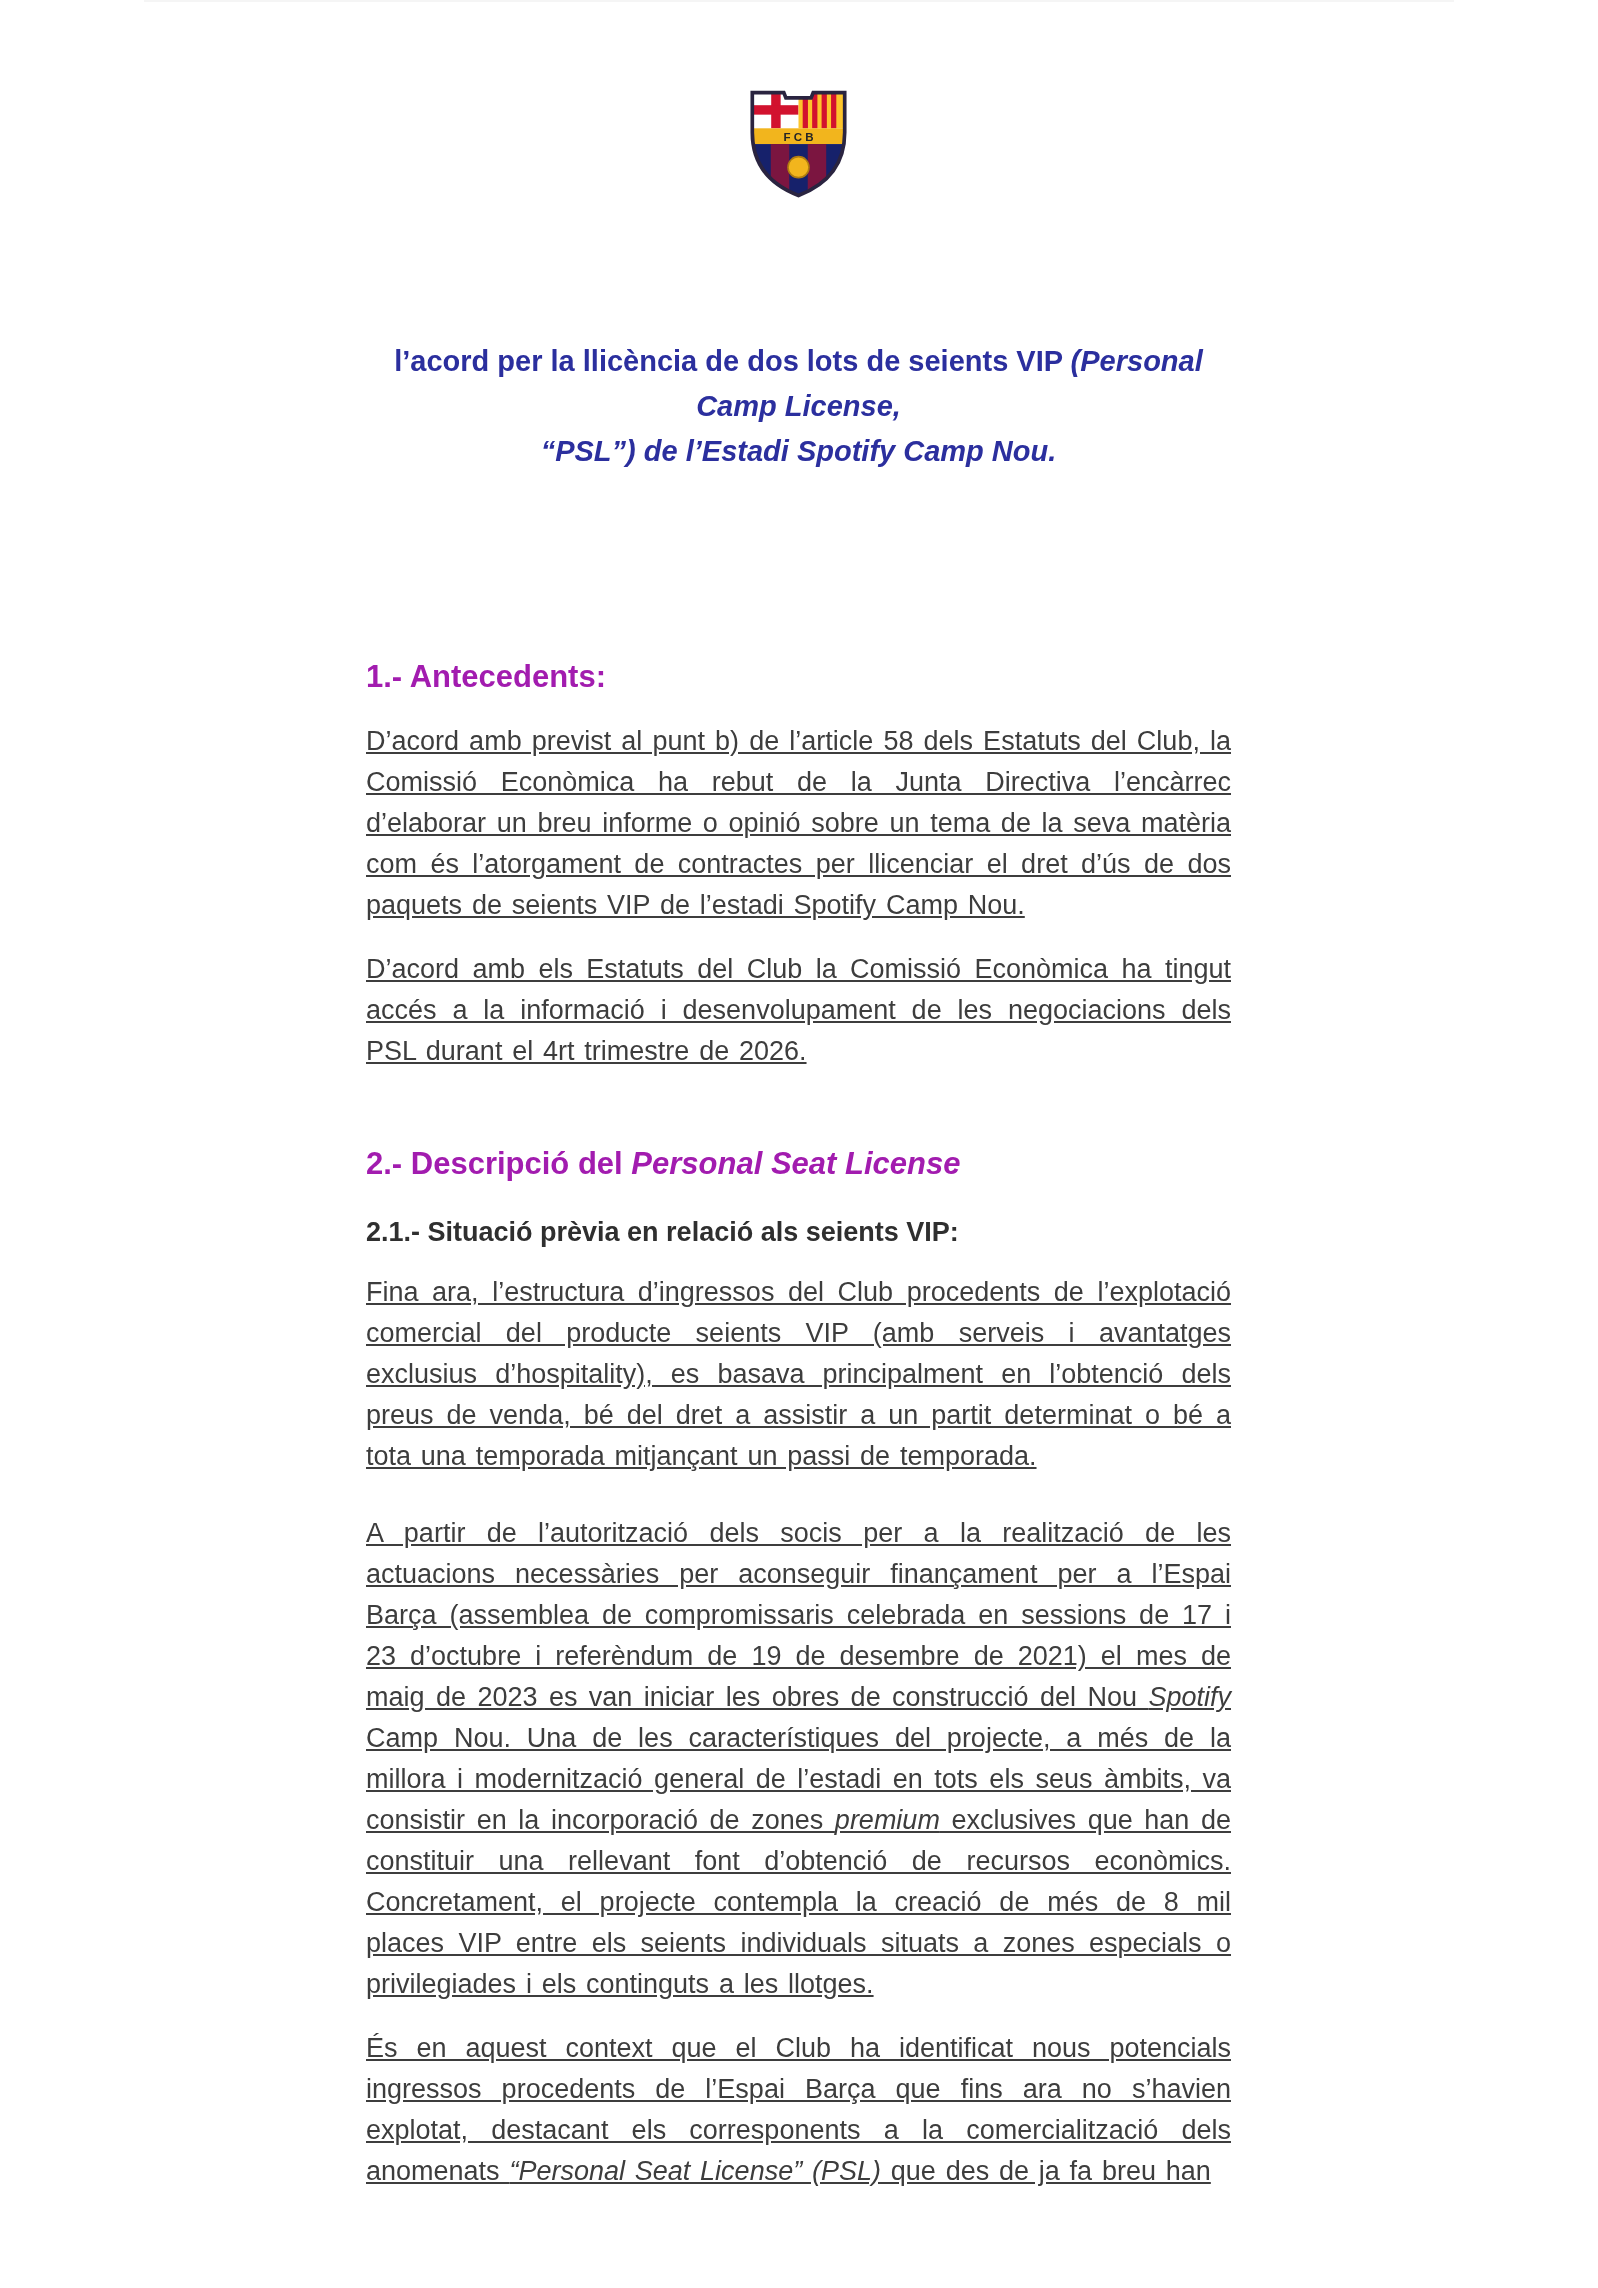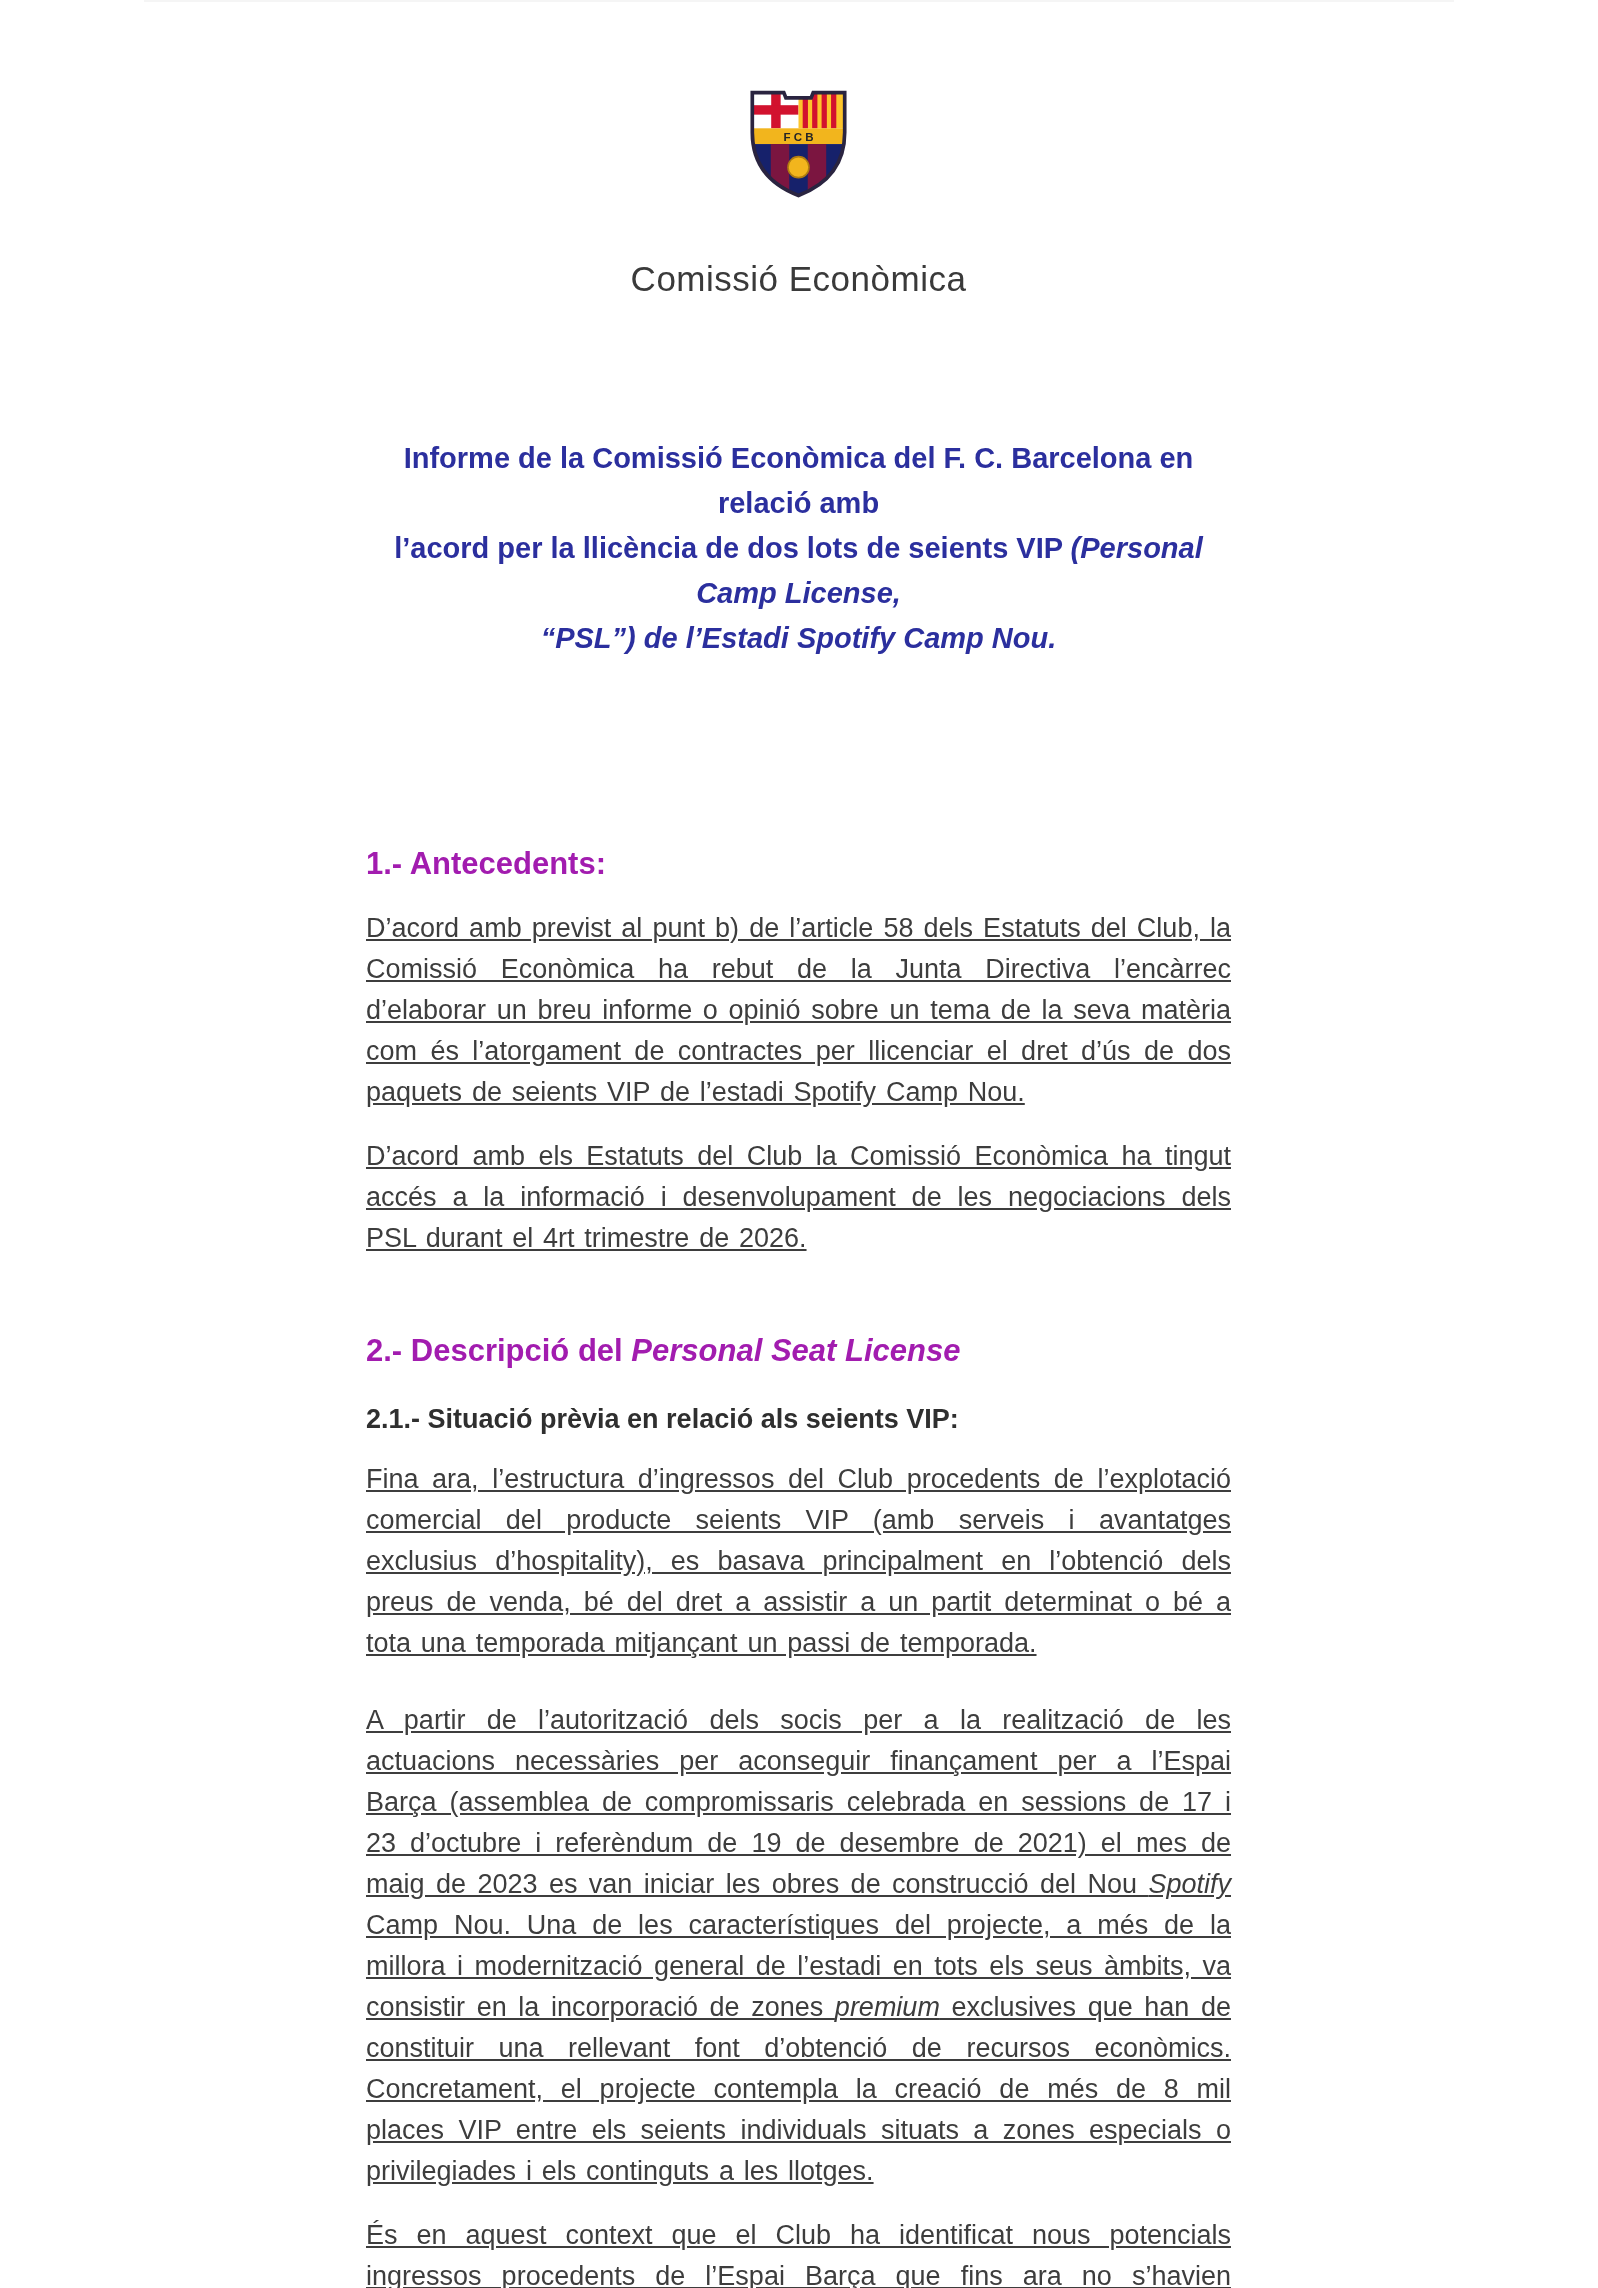--- a/index.html
+++ b/index.html
@@ -87,24 +87,22 @@
       <text x="50" y="54" font-size="11" font-weight="bold" text-anchor="middle" fill="#262626" font-family="Liberation Sans, sans-serif">F C B</text>
       <rect x="6" y="57" width="88" height="49" fill="#16216b"></rect>
       <rect x="23.6" y="57" width="17.6" height="49" fill="#7b1540"></rect>
       <rect x="58.8" y="57" width="17.6" height="49" fill="#7b1540"></rect>
       <circle cx="50" cy="79" r="10" fill="#f2b51d"></circle>
       <circle cx="50" cy="79" r="10" fill="none" stroke="#b07c10" stroke-width="1.5"></circle>
     </g>
     <path d="M6 8 H36 L38 13 H62 L64 8 H94 V46 C94 78 76 96 50 106 C24 96 6 78 6 46 Z" fill="none" stroke="#2a2440" stroke-width="3.5"></path>
   </svg>
 
-  <div class="org-title">Comissió Econòmica</div>
 
   <div class="main-heading">
-    <div><span>Informe de la Comissió Econòmica del F. C. Barcelona en relació amb</span></div>
     <div><span>l’acord per la llicència de dos lots de seients VIP </span><i>(Personal Camp License,</i></div>
     <div><i>“PSL”) de l’Estadi Spotify Camp Nou.</i></div>
   </div>
 
   <h2 class="sec-heading sec-1">1.- Antecedents:</h2>
 
   <p class="body just"><span>D’acord amb previst al punt b) de l’article 58 dels Estatuts del Club, la Comissió Econòmica ha rebut de la Junta Directiva l’encàrrec d’elaborar un breu informe o opinió sobre un tema de la seva matèria com és l’atorgament de contractes per llicenciar el dret d’ús de dos paquets de seients VIP de l’estadi Spotify Camp Nou.</span></p>
   <p class="body just gap-md"><span>D’acord amb els Estatuts del Club la Comissió Econòmica ha tingut accés a la informació i desenvolupament de les negociacions dels PSL durant el 4rt trimestre de 2026.</span></p>
 
   <h2 class="sec-heading sec-2"><span>2.- Descripció del </span><i>Personal Seat License</i></h2>

